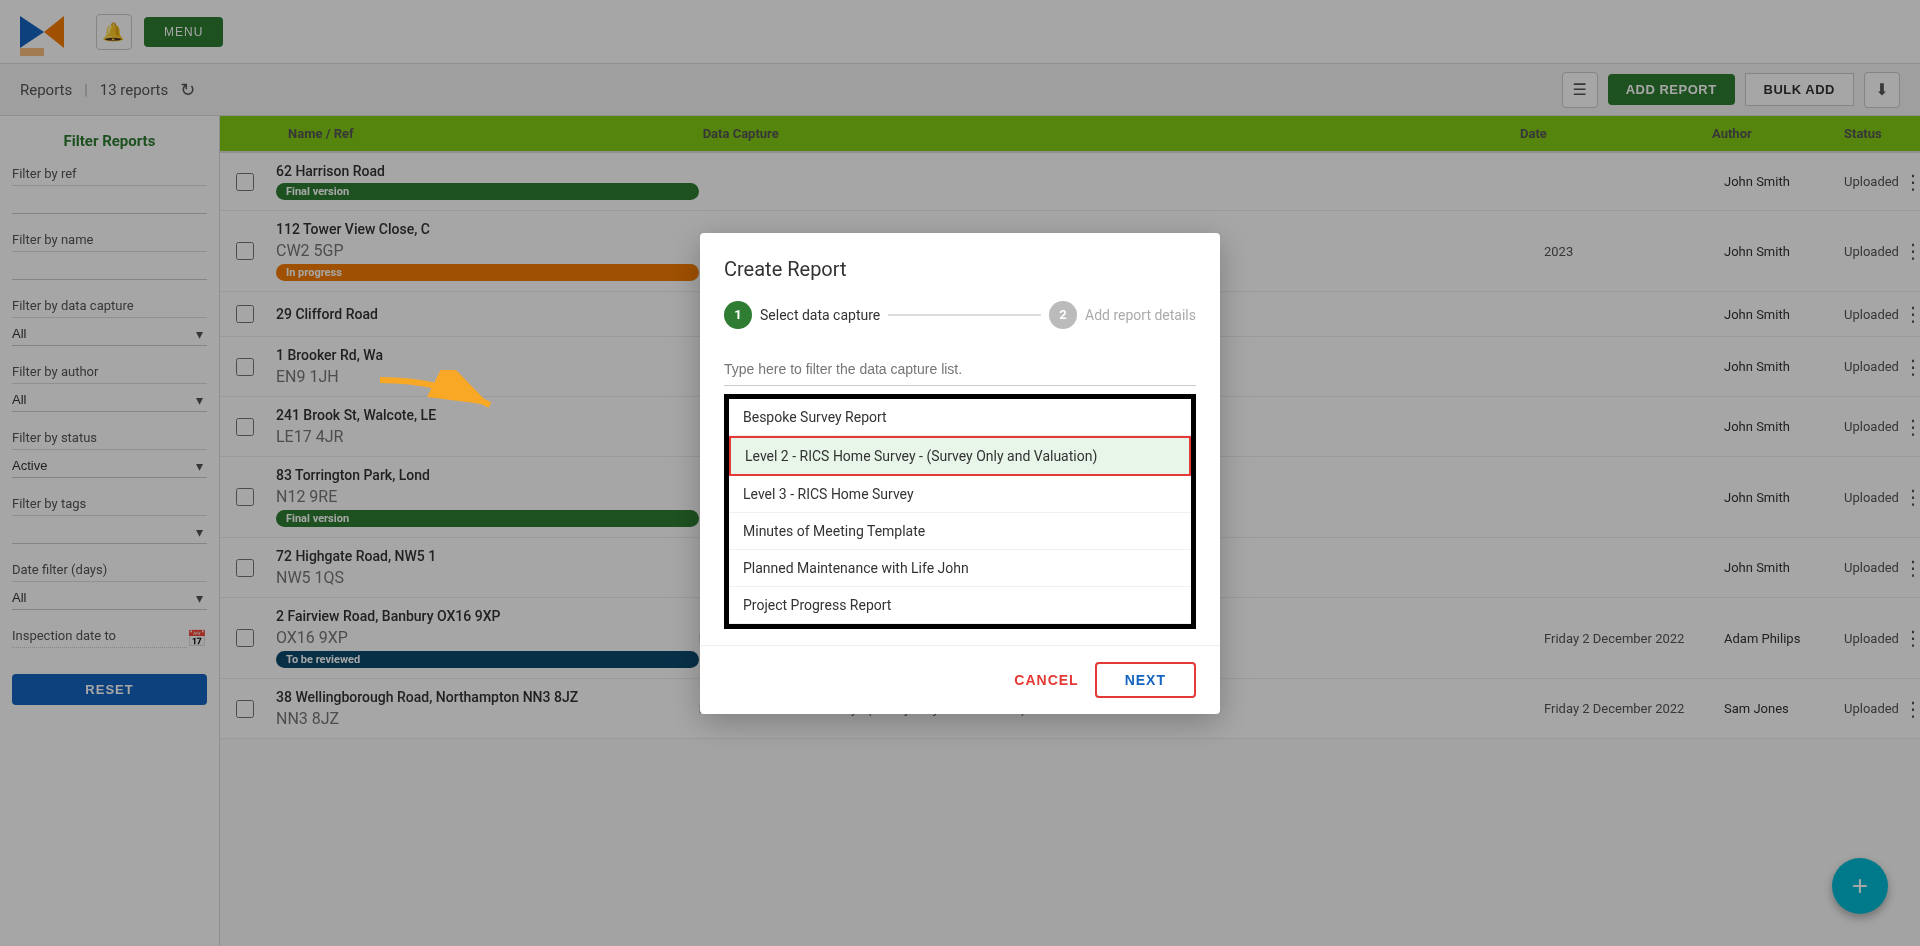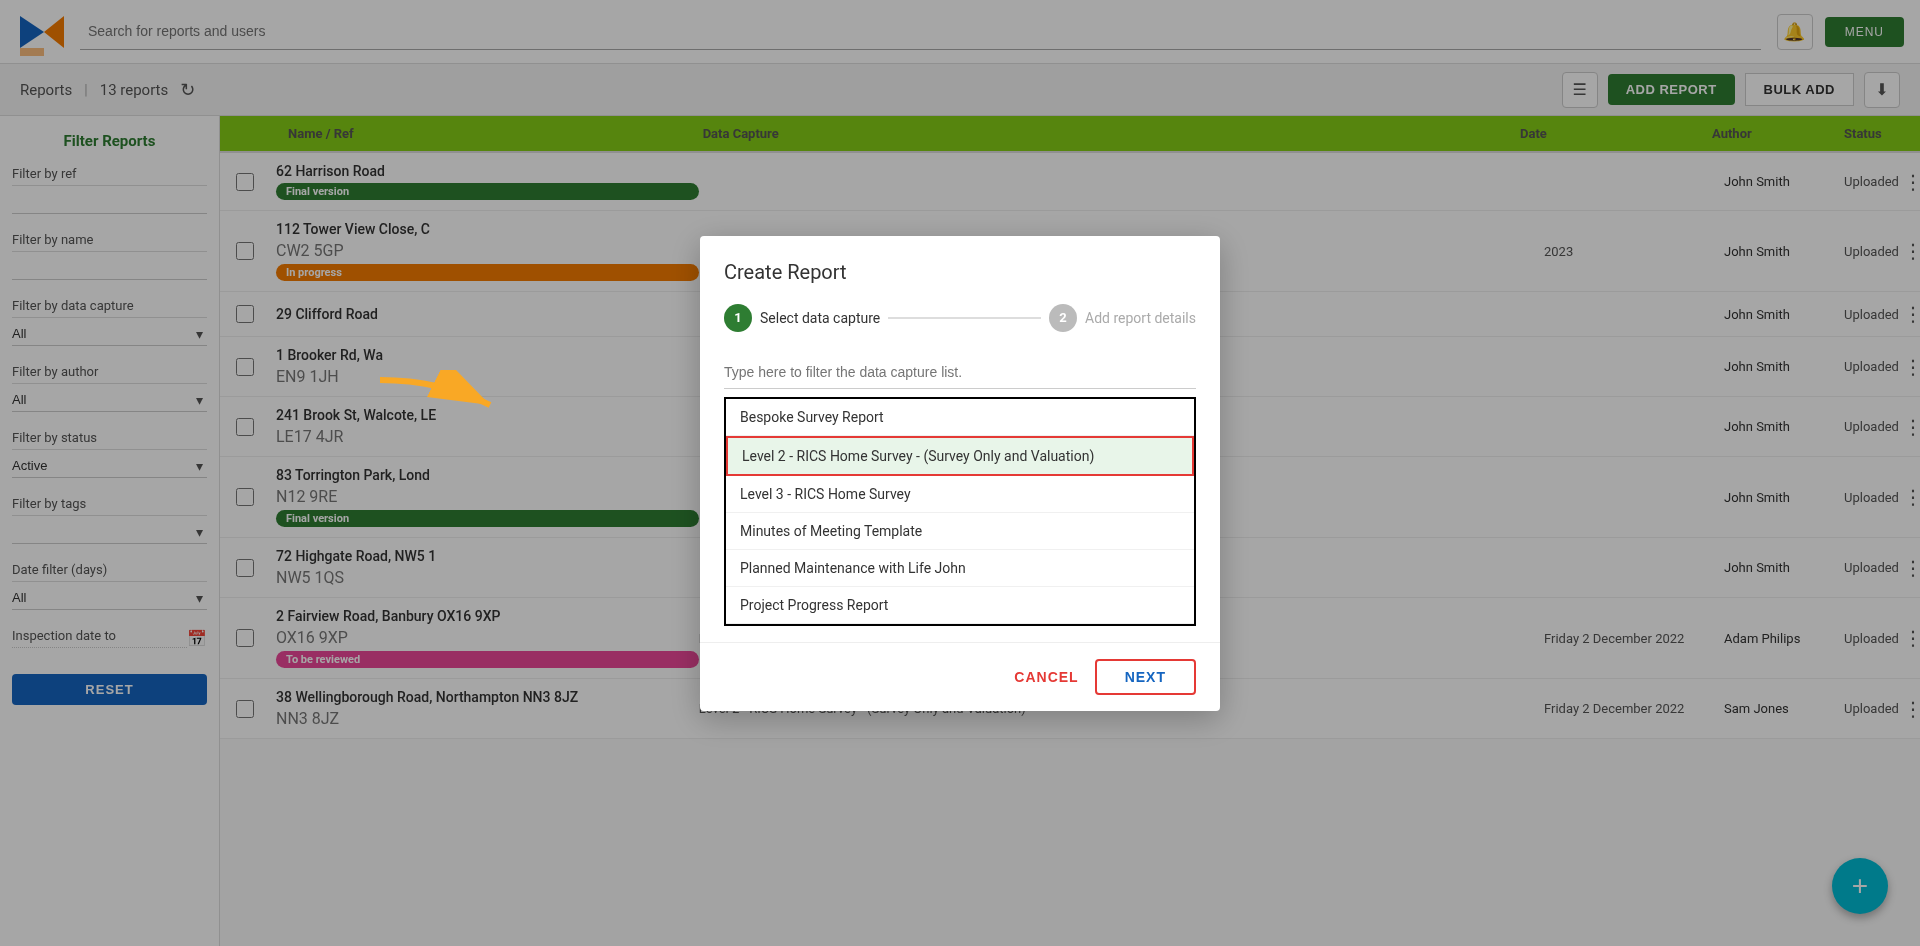--- a/index.html
+++ b/index.html
@@ -47,21 +47,21 @@
     .table-header { display: grid; grid-template-columns: 40px 1fr 2fr 180px 120px 60px; align-items: center; padding: 10px 16px; background: #84cc16; border-bottom: 2px solid #ddd; position: sticky; top: 0; z-index: 5; gap: 12px; }
     .th { font-size: 13px; font-weight: bold; color: #555; }
     .table-row { display: grid; grid-template-columns: 40px 1fr 2fr 180px 120px 60px; align-items: center; padding: 10px 16px; background: #fff; border-bottom: 1px solid #eee; }
     .cb { width: 18px; height: 18px; cursor: pointer; }
     .name-cell { display: flex; flex-direction: column; gap: 4px; }
     .name-main { font-size: 14px; color: #333; font-weight: 500; }
     .name-sub { font-size: 16px; color: #777; }
     .badge { display: inline-block; border-radius: 12px; padding: 2px 10px; font-size: 11px; font-weight: bold; color: #fff; }
     .badge-final { background: #2e7d32; }
     .badge-progress { background: #f57c00; }
-    .badge-review { background: #ec4899; }
+    .badge-review { background: #0c4a6e; }
     .data-capture-cell { font-size: 13px; color: #555; }
     .date-cell { font-size: 13px; color: #555; }
     .author-cell { font-size: 13px; color: #333; }
     .status-cell { font-size: 13px; color: #555; }
     .row-actions { display: flex; align-items: center; gap: 4px; }
     .dots-btn { background: none; border: none; cursor: pointer; font-size: 20px; color: #555; }
 
     
     .fab { position: fixed; bottom: 32px; right: 32px; background: #00bcd4; border: none; border-radius: 50%; width: 56px; height: 56px; color: #fff; font-size: 28px; cursor: pointer; display: flex; align-items: center; justify-content: center; box-shadow: 0 4px 8px rgba(0,0,0,0.3); z-index: 20; }
 
@@ -75,21 +75,21 @@
     .stepper { display: flex; align-items: center; gap: 0; margin-bottom: 8px; }
     .step { display: flex; align-items: center; gap: 8px; }
     .step-circle { width: 28px; height: 28px; border-radius: 50%; display: flex; align-items: center; justify-content: center; font-size: 13px; font-weight: bold; flex-shrink: 0; }
     .step-circle-active { background: #2e7d32; color: #fff; }
     .step-circle-inactive { background: #bbb; color: #fff; }
     .step-label { font-size: 14px; color: #333; }
     .step-label-inactive { font-size: 14px; color: #aaa; }
     .step-line { flex: 1; height: 2px; background: #ddd; margin: 0 8px; }
     .modal-body { padding: 0 24px 16px; flex: 1; overflow: hidden; display: flex; flex-direction: column; }
     .filter-input-modal { width: 100%; border: none; border-bottom: 1px solid #ccc; outline: none; font-size: 14px; padding: 8px 0; color: #555; margin-bottom: 8px; }
-    .list-container { flex: 1; overflow-y: auto; border: 2px solid #000000; }
+    .list-container { flex: 1; overflow-y: auto; border: 5px solid #000000; }
     .list-item { padding: 10px 14px; font-size: 14px; color: #333; cursor: pointer; border-bottom: 1px solid #f0f0f0; }
     .list-item-selected { background: #e8f5e9; border: 2px solid #e53935; color: #333; }
     .modal-footer { padding: 16px 24px; display: flex; align-items: center; justify-content: flex-end; gap: 16px; border-top: 1px solid #eee; }
     .cancel-btn { background: none; border: none; color: #e53935; font-size: 14px; font-weight: bold; cursor: pointer; letter-spacing: 1px; }
     .next-btn { background: #fff; color: #1565c0; border: 2px solid #e53935; border-radius: 4px; padding: 8px 28px; font-size: 14px; font-weight: bold; cursor: pointer; letter-spacing: 1px; }
 
     
     ::-webkit-scrollbar { width: 8px; height: 8px; }
     ::-webkit-scrollbar-track { background: #f0f0f0; }
     ::-webkit-scrollbar-thumb { background: #bbb; border-radius: 4px; }
@@ -97,21 +97,20 @@
 </head>
 <body>
 
 <div class="topbar">
 
   <svg class="logo" viewBox="0 0 48 48">
     <polygon points="4,8 28,24 4,40" fill="#1565c0"></polygon>
     <polygon points="28,24 48,8 48,40" fill="#f57c00"></polygon>
     <polygon points="4,40 28,40 28,48 4,48" fill="#f57c00" opacity="0.5"></polygon>
   </svg>
-  <input class="search-box" type="text" placeholder="Search for reports and users" style="">
   <div class="topbar-right">
     <button class="bell-btn">🔔</button>
     <button class="menu-btn">MENU</button>
   </div>
 </div>
 
 <div class="subheader">
   <div class="subheader-left">
     <span class="subheader-title">Reports</span>
     <span class="subheader-sep">|</span>

